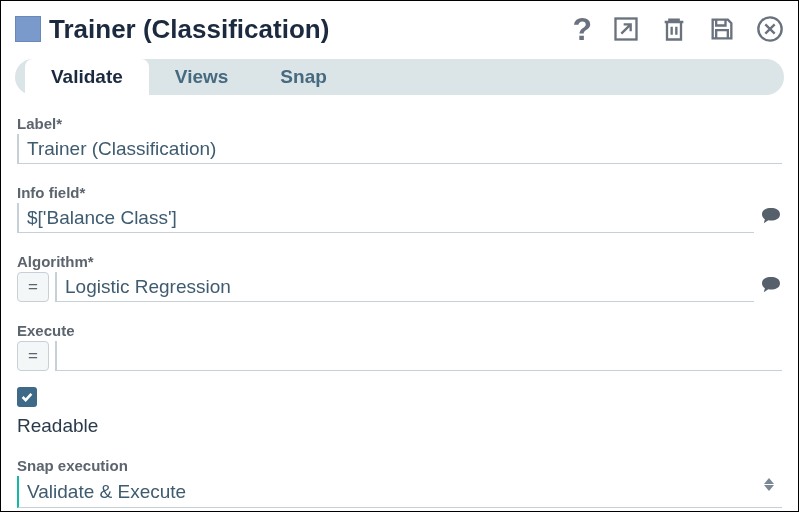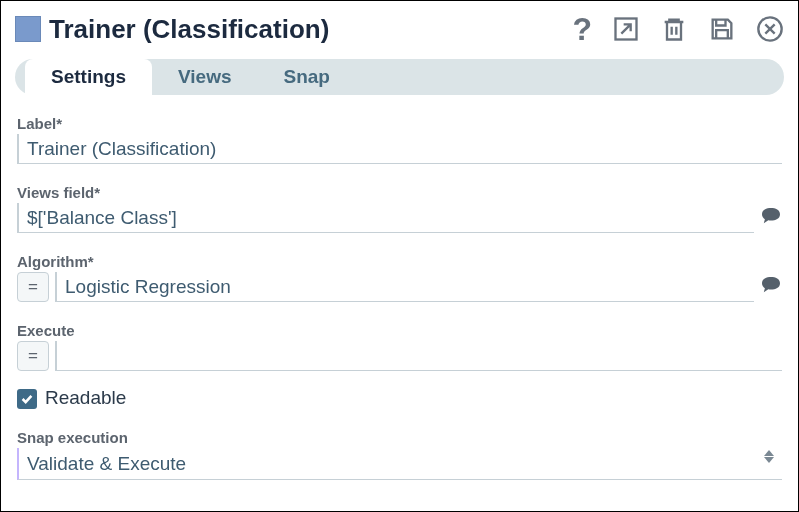--- a/index.html
+++ b/index.html
@@ -18,27 +18,27 @@
   .tab.active { background: #fff; color: #1c2a3f; font-weight: 700; }
 
   .form { padding: 0 2px; }
   .field-label { font-size: 15px; color: #5c646e; font-weight: 600; margin-top: 20px; margin-bottom: 2px; }
   .input-row { display: flex; align-items: center; gap: 6px; }
   .text-input { flex: 1; height: 30px; border: none; border-left: 2px solid #c6d0d6; border-bottom: 1px solid #c6d0d6; padding: 0 8px; font-size: 19px; color: #3e5b70; background: #fff; outline: none; }
   .eq-btn { width: 32px; height: 30px; border: 1px solid #c6d0d6; border-radius: 4px; background: #f4f7f8; color: #5c646e; font-size: 17px; display: flex; align-items: center; justify-content: center; cursor: pointer; }
   .speech { width: 22px; color: #55606b; cursor: pointer; flex: none; }
   .speech svg { width: 22px; height: 18px; fill: #55606b; }
 
-  .check-row { display: flex; align-items: flex-end; gap: 8px; margin-top: 16px; margin-bottom: 4px; }
+  .check-row { display: flex; align-items: flex-start; gap: 8px; margin-top: 16px; margin-bottom: 4px; flex-direction: column; }
   .checkbox { width: 20px; height: 20px; border-radius: 3px; background: #3e6a87; display: flex; align-items: center; justify-content: center; cursor: pointer; }
   .checkbox svg { width: 14px; height: 14px; stroke: #fff; stroke-width: 3; fill: none; }
   .check-label { font-size: 19px; color: #2b3a4a; }
 
   .select-row { position: relative; }
-  .select-input { width: 100%; height: 32px; border: none; border-left: 2px solid #c4b5fd; border-bottom: 1px solid #c6d0d6; padding: 0 8px; font-size: 19px; color: #3e5b70; background: #fff; outline: none; }
+  .select-input { width: 100%; height: 32px; border: none; border-left: 2px solid #14b8a6; border-bottom: 1px solid #c6d0d6; padding: 0 8px; font-size: 19px; color: #3e5b70; background: #fff; outline: none; }
   .spinner { position: absolute; right: 8px; top: 2px; display: flex; flex-direction: column; gap: 1px; cursor: pointer; }
   .spinner div { width: 0; height: 0; border-left: 5px solid transparent; border-right: 5px solid transparent; }
   .spinner .up { border-bottom: 6px solid #7a8893; }
   .spinner .down { border-top: 6px solid #7a8893; }
 </style>
 </head>
 <body>
 
 <div class="titlebar">
   <div class="title-left">
@@ -58,33 +58,33 @@
         <path d="M4 4 H17 L20 7 V20 H4 Z M7 4 V9 H15 V4 M7 20 V13 H17 V20"></path>
       </svg>
     <svg viewBox="0 0 24 24">
         <circle cx="12" cy="12" r="10"></circle>
         <path d="M8 8 L16 16 M16 8 L8 16"></path>
       </svg>
   </div>
 </div>
 
 <div class="tabbar">
-  <div class="tab active">Settings</div>
+  <div class="tab active">Validate</div>
   <div class="tab">Views</div>
   <div class="tab">Snap</div>
 </div>
 
 <div class="form">
 
   <div class="field-label">Label*</div>
   <div class="input-row">
     <input class="text-input" value="Trainer (Classification)" style="">
   </div>
 
-  <div class="field-label">Views field*</div>
+  <div class="field-label">Info field*</div>
   <div class="input-row">
     <input class="text-input" value="$['Balance Class']" style="">
     <span class="speech"><svg viewBox="0 0 24 20">
           <path d="M2 8 C2 3 7 1 12 1 C17 1 22 3 22 8 C22 13 17 15 12 15 C11 15 10 15 9 14.8 L4 18 L5.2 13.5 C3.2 12.2 2 10.3 2 8 Z"></path>
         </svg></span>
   </div>
 
   <div class="field-label">Algorithm*</div>
   <div class="input-row">
     <div class="eq-btn">=</div>

